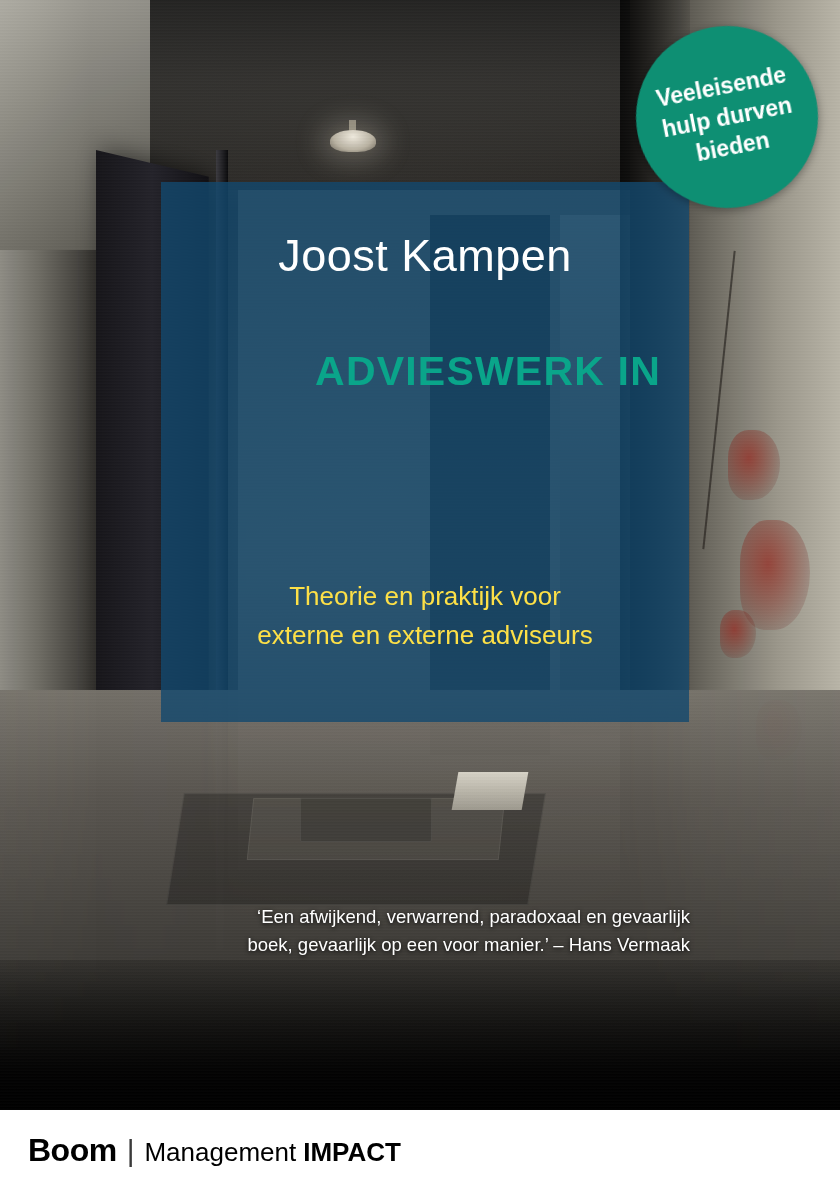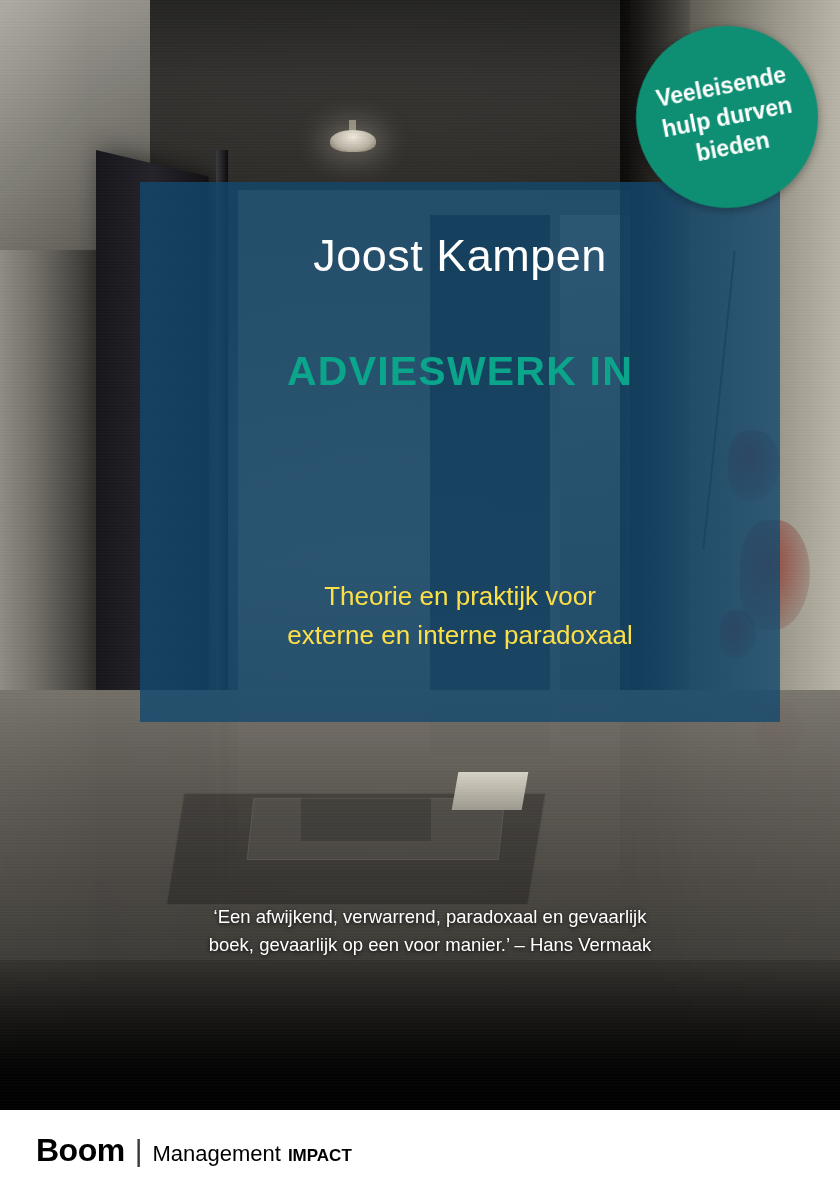--- a/index.html
+++ b/index.html
@@ -196,23 +196,23 @@
     position: absolute;
     inset: 0;
     background:
       repeating-linear-gradient(0deg, rgba(255,255,255,0.016) 0px, rgba(255,255,255,0.016) 1px, rgba(0,0,0,0.016) 2px, rgba(0,0,0,0.016) 3px);
     pointer-events: none;
   }
 
   
   .title-panel {
     position: absolute;
-    left: 140px;
+    left: 161px;
     top: 182px;
-    width: 640px;
+    width: 528px;
     height: 540px;
     background: rgba(19, 72, 110, 0.80);
     backdrop-filter: blur(0px);
   }
   .author {
     position: absolute;
     left: 0; right: 0;
     top: 48px;
     text-align: center;
     color: #ffffff;
@@ -225,21 +225,21 @@
     left: 28px; right: 28px;
     top: 160px;
     text-align: center;
     color: #0aa58a;
     font-size: 41px;
     font-weight: 700;
     line-height: 1.42;
     letter-spacing: 1.2px;
     text-transform: uppercase;
   }
-  .maintitle .tl { display: block; }
+  .maintitle .tl { display: block; text-align: right; }
   .subtitle {
     position: absolute;
     left: 34px; right: 34px;
     top: 395px;
     text-align: center;
     color: #fde047;
     font-size: 26px;
     font-weight: 400;
     line-height: 1.5;
   }
@@ -272,59 +272,59 @@
 
   
   .blurb {
     position: absolute;
     left: 170px;
     right: 150px;
     bottom: 150px;
     color: #ffffff;
     font-size: 18.5px;
     line-height: 1.55;
-    text-align: center;
+    text-align: right;
     text-shadow: 0 1px 4px rgba(0,0,0,0.85);
   }
   .blurb .bl { display: block; }
 
   
   .footer {
     position: absolute;
     left: 0;
     top: 1110px;
     width: 840px;
     height: 90px;
     background: #ffffff;
   }
   .logo {
     position: absolute;
-    left: 36px;
+    left: 28px;
     top: 22px;
     display: flex;
     align-items: baseline;
     color: #000000;
   }
   .logo-boom {
     font-size: 32px;
     font-weight: 700;
     letter-spacing: -0.5px;
   }
   .logo-bar {
     font-size: 30px;
     font-weight: 300;
     margin: 0 10px;
     color: #3a3a3a;
   }
   .logo-mgmt {
-    font-size: 22px;
+    font-size: 26px;
     font-weight: 400;
   }
   .logo-impact {
-    font-size: 17px;
+    font-size: 26px;
     font-weight: 700;
     margin-left: 7px;
   }
 </style>
 </head>
 <body>
 
 <div class="cover">
 
   <div class="photo">
@@ -365,21 +365,21 @@
 
     <div class="title-panel">
       <div class="author">Joost Kampen</div>
 
       <div class="maintitle">
         <span class="tl">ADVIESWERK IN</span>
       </div>
 
       <div class="subtitle">
         <span class="sl">Theorie en praktijk voor</span>
-        <span class="sl">externe en interne paradoxaal</span>
+        <span class="sl">externe en externe adviseurs</span>
       </div>
     </div>
 
     <div class="sticker">
       <div class="sticker-text">
         <span class="sk">Veeleisende</span>
         <span class="sk">hulp durven</span>
         <span class="sk">bieden</span>
       </div>
     </div>

